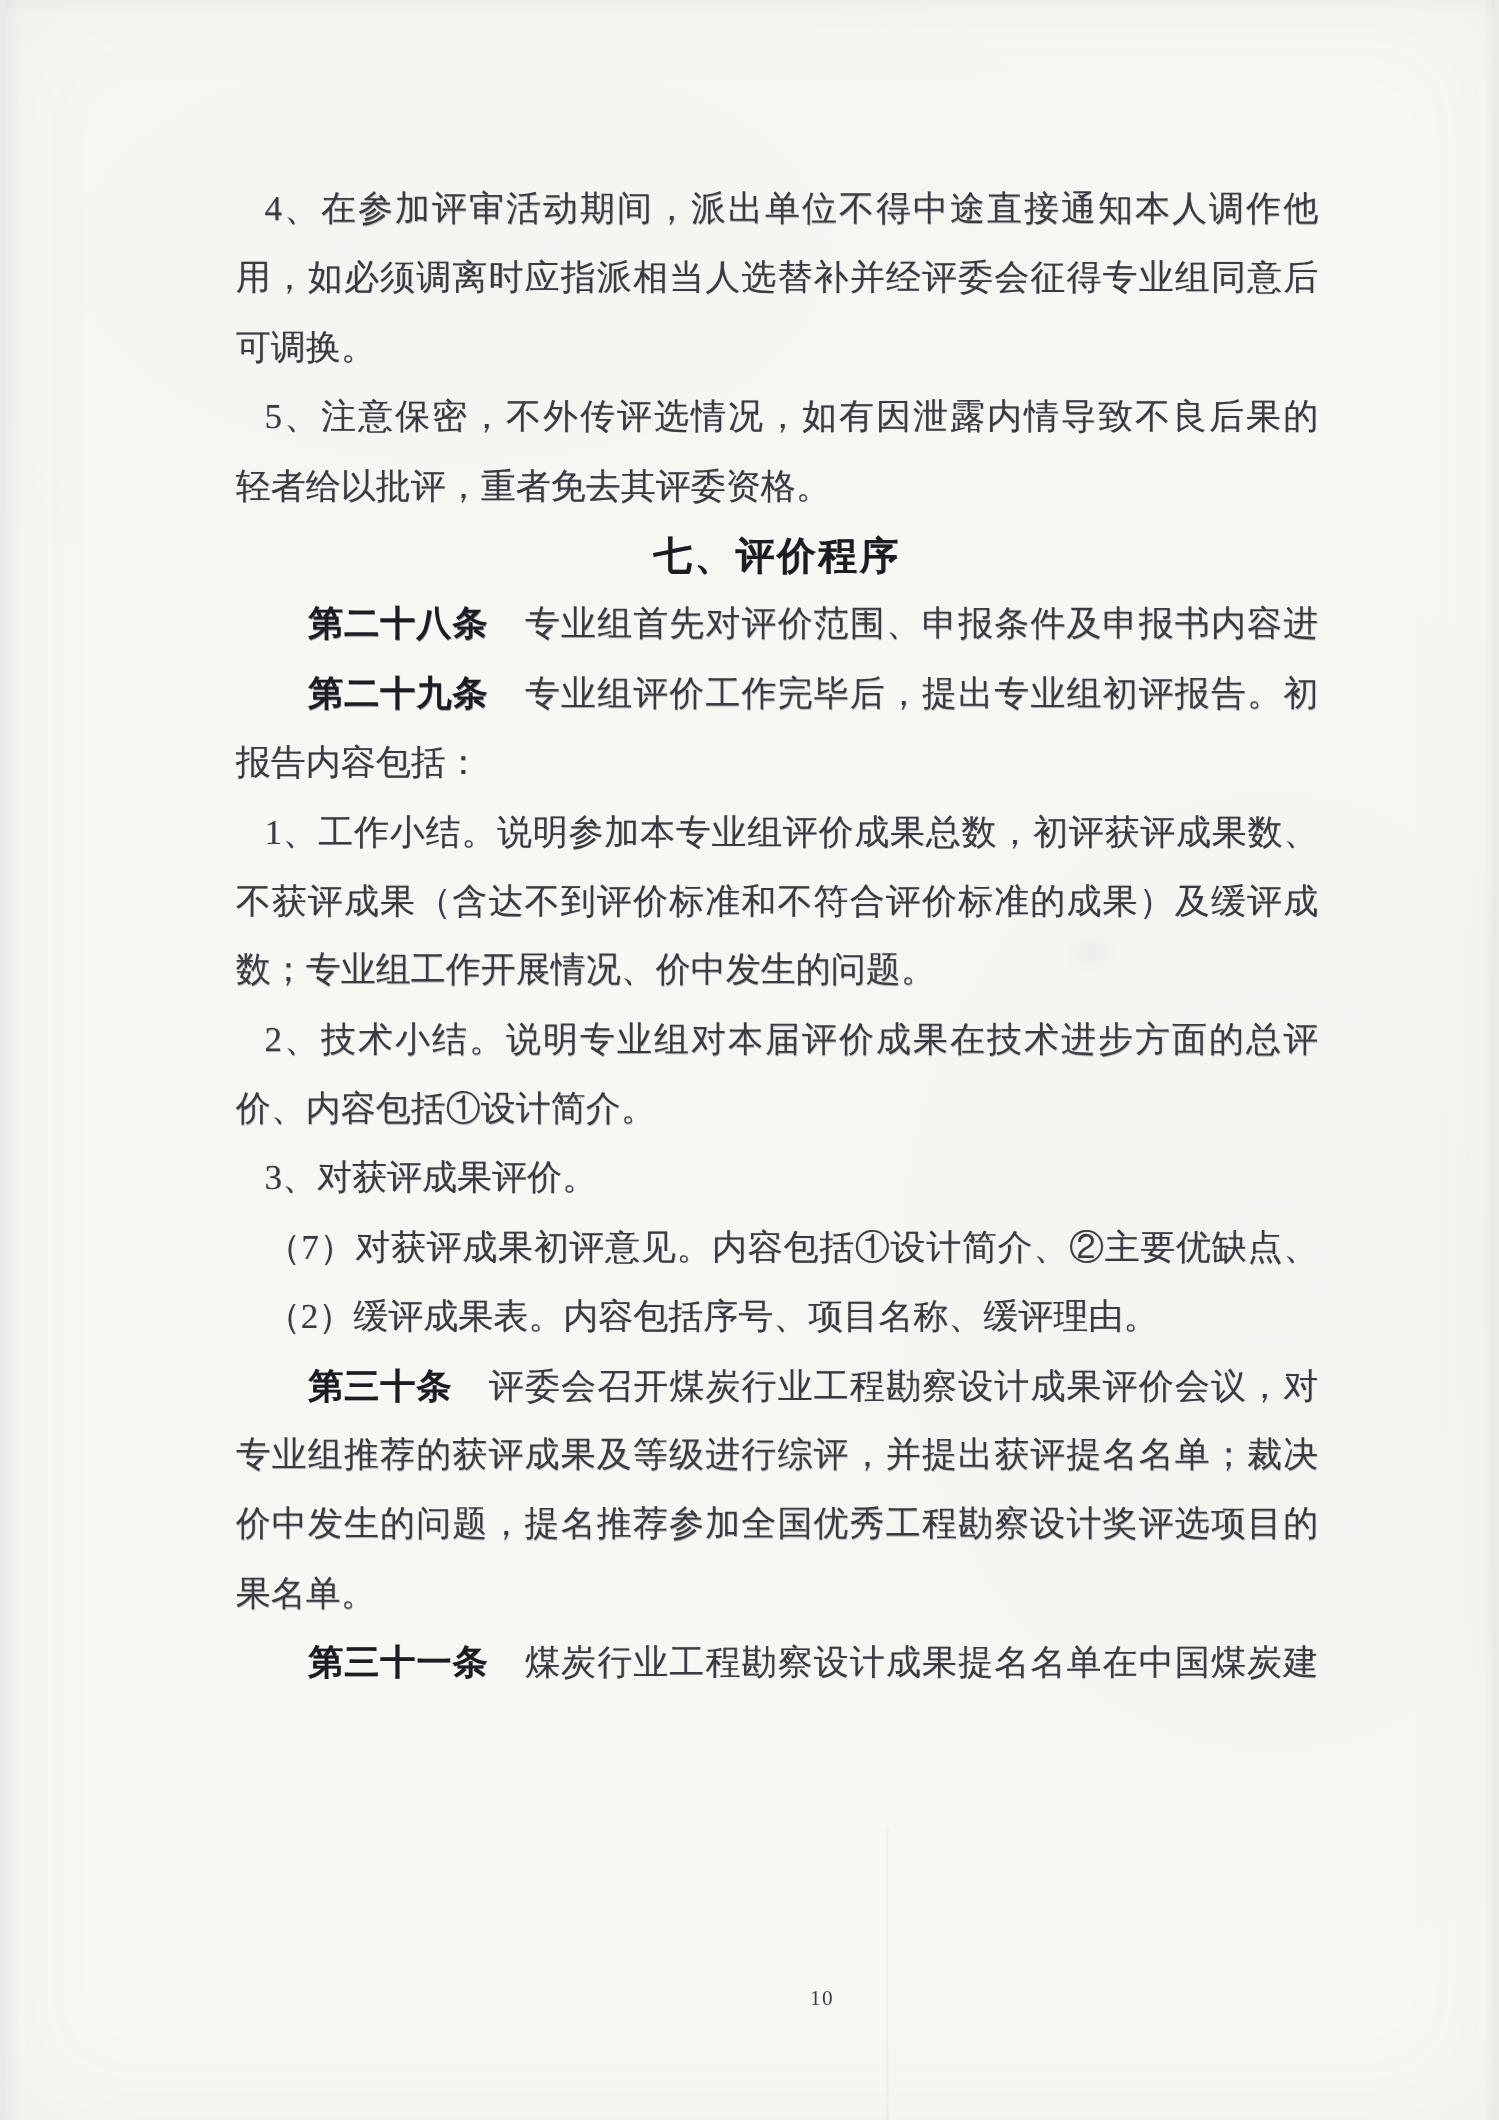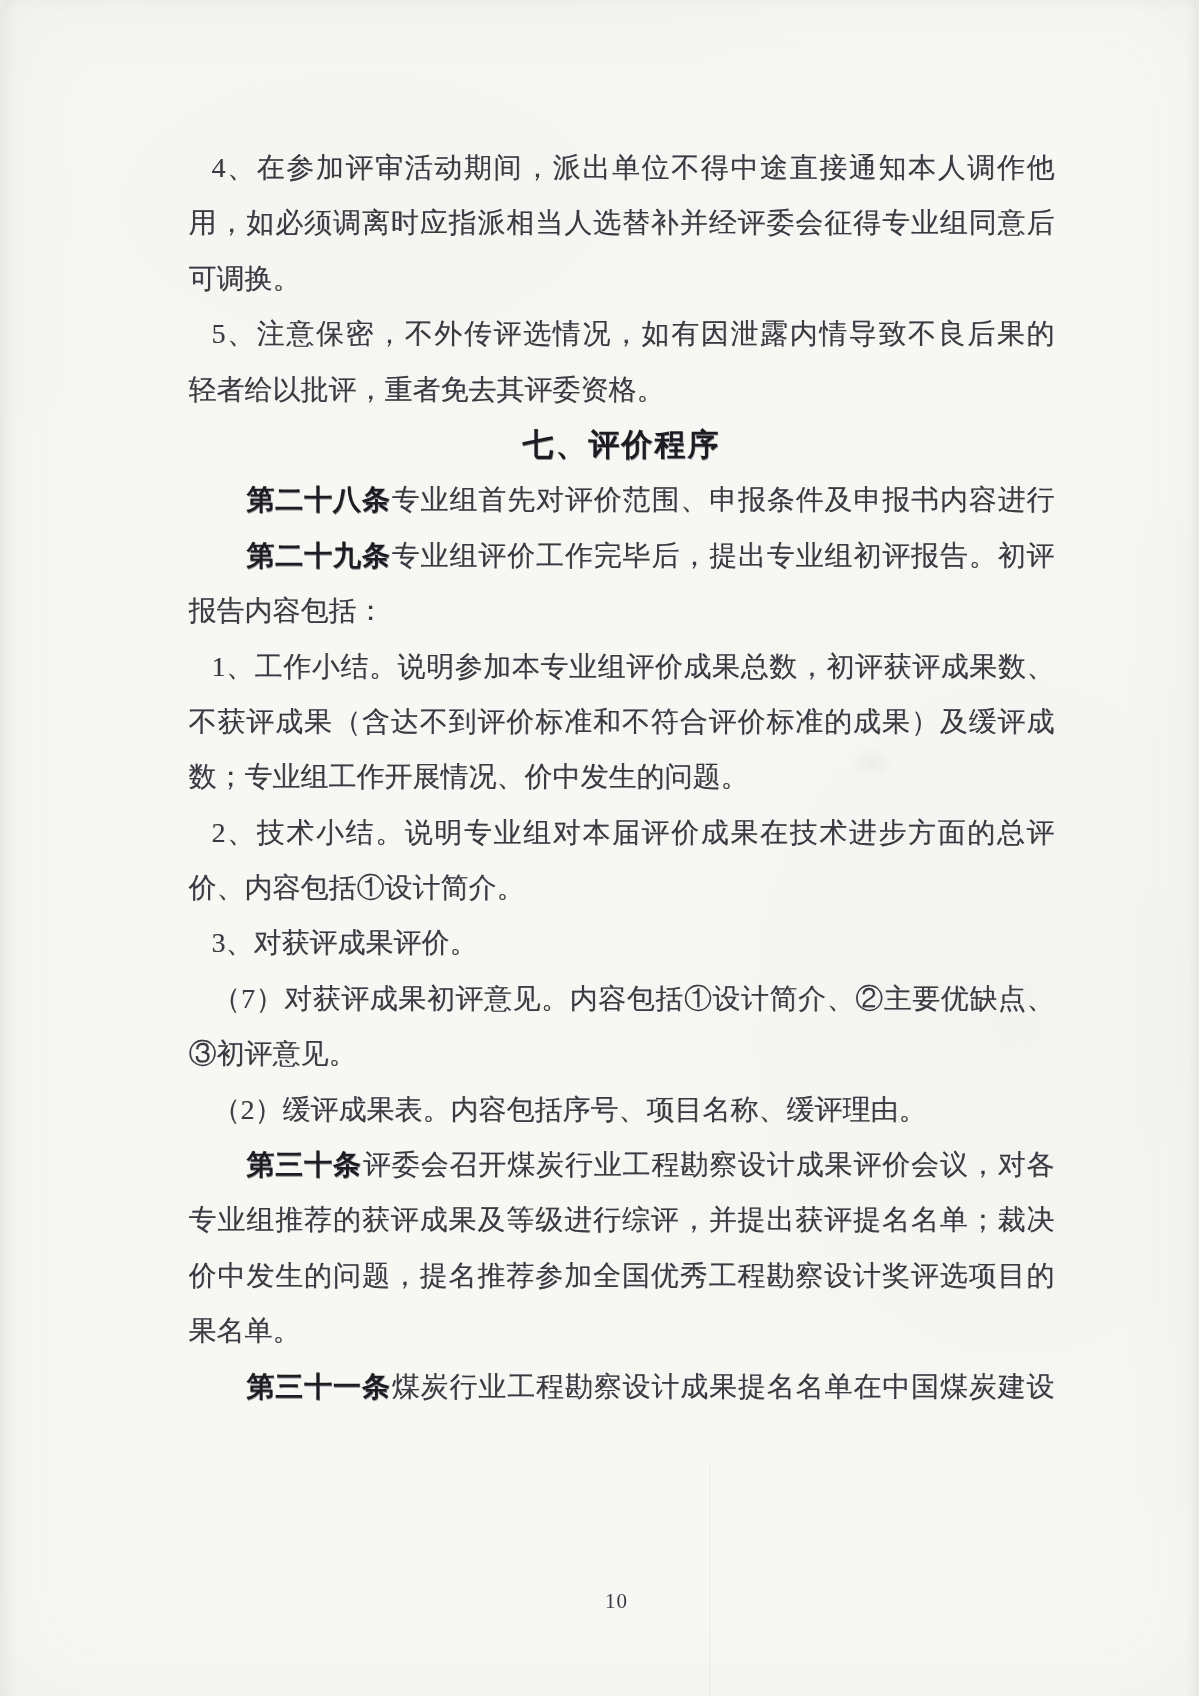--- a/index.html
+++ b/index.html
@@ -54,29 +54,29 @@
     text-align-last: center;
     font-weight: bold;
     font-size: 31px;
     letter-spacing: 2px;
     color: #1c1d23;
     text-shadow: 0.5px 0.5px 0.5px rgba(20,20,30,0.45);
   }
   .article-number {
     font-weight: bold;
     color: #1c1d23;
-    margin-right: 1px;
+    margin-right: 29px;
     text-shadow: 0.5px 0.5px 0.5px rgba(20,20,30,0.45);
   }
   .page-number {
     position: absolute;
-    left: 592px;
+    left: 633px;
     top: 1589px;
     transform: translateX(-50%) translateX(21px);
-    font-size: 21px;
+    font-size: 17px;
     color: #3a3b42;
     letter-spacing: 1px;
   }
   .crease {
     position: absolute;
     left: 705px;
     top: 1462px;
     width: 2px;
     height: 234px;
     background: rgba(60,60,60,0.035);
@@ -105,21 +105,20 @@
       <div class="line article fill"><span class="article-number">第二十八条</span><span class="line-text">专业组首先对评价范围、申报条件及申报书内容进行</span></div>
       <div class="line article fill"><span class="article-number">第二十九条</span><span class="line-text">专业组评价工作完毕后，提出专业组初评报告。初评</span></div>
       <div class="line cont"><span class="line-text">报告内容包括：</span></div>
       <div class="line num fill"><span class="line-text">1、工作小结。说明参加本专业组评价成果总数，初评获评成果数、</span></div>
       <div class="line cont fill"><span class="line-text">不获评成果（含达不到评价标准和不符合评价标准的成果）及缓评成果</span></div>
       <div class="line cont"><span class="line-text">数；专业组工作开展情况、价中发生的问题。</span></div>
       <div class="line num fill"><span class="line-text">2、技术小结。说明专业组对本届评价成果在技术进步方面的总评</span></div>
       <div class="line cont"><span class="line-text">价、内容包括①设计简介。</span></div>
       <div class="line num"><span class="line-text">3、对获评成果评价。</span></div>
       <div class="line paren fill"><span class="line-text">（7）对获评成果初评意见。内容包括①设计简介、②主要优缺点、</span></div>
-      <div class="line cont"><span class="line-text">③初评意见。</span></div>
       <div class="line paren"><span class="line-text">（2）缓评成果表。内容包括序号、项目名称、缓评理由。</span></div>
       <div class="line article fill"><span class="article-number">第三十条</span><span class="line-text">评委会召开煤炭行业工程勘察设计成果评价会议，对各</span></div>
       <div class="line cont fill"><span class="line-text">专业组推荐的获评成果及等级进行综评，并提出获评提名名单；裁决评</span></div>
       <div class="line cont fill"><span class="line-text">价中发生的问题，提名推荐参加全国优秀工程勘察设计奖评选项目的成</span></div>
       <div class="line cont"><span class="line-text">果名单。</span></div>
       <div class="line article fill"><span class="article-number">第三十一条</span><span class="line-text">煤炭行业工程勘察设计成果提名名单在中国煤炭建设</span></div>
     </div>
   <div class="crease"></div>
   <div class="smudge"></div>
   <div class="page-number">10</div>

